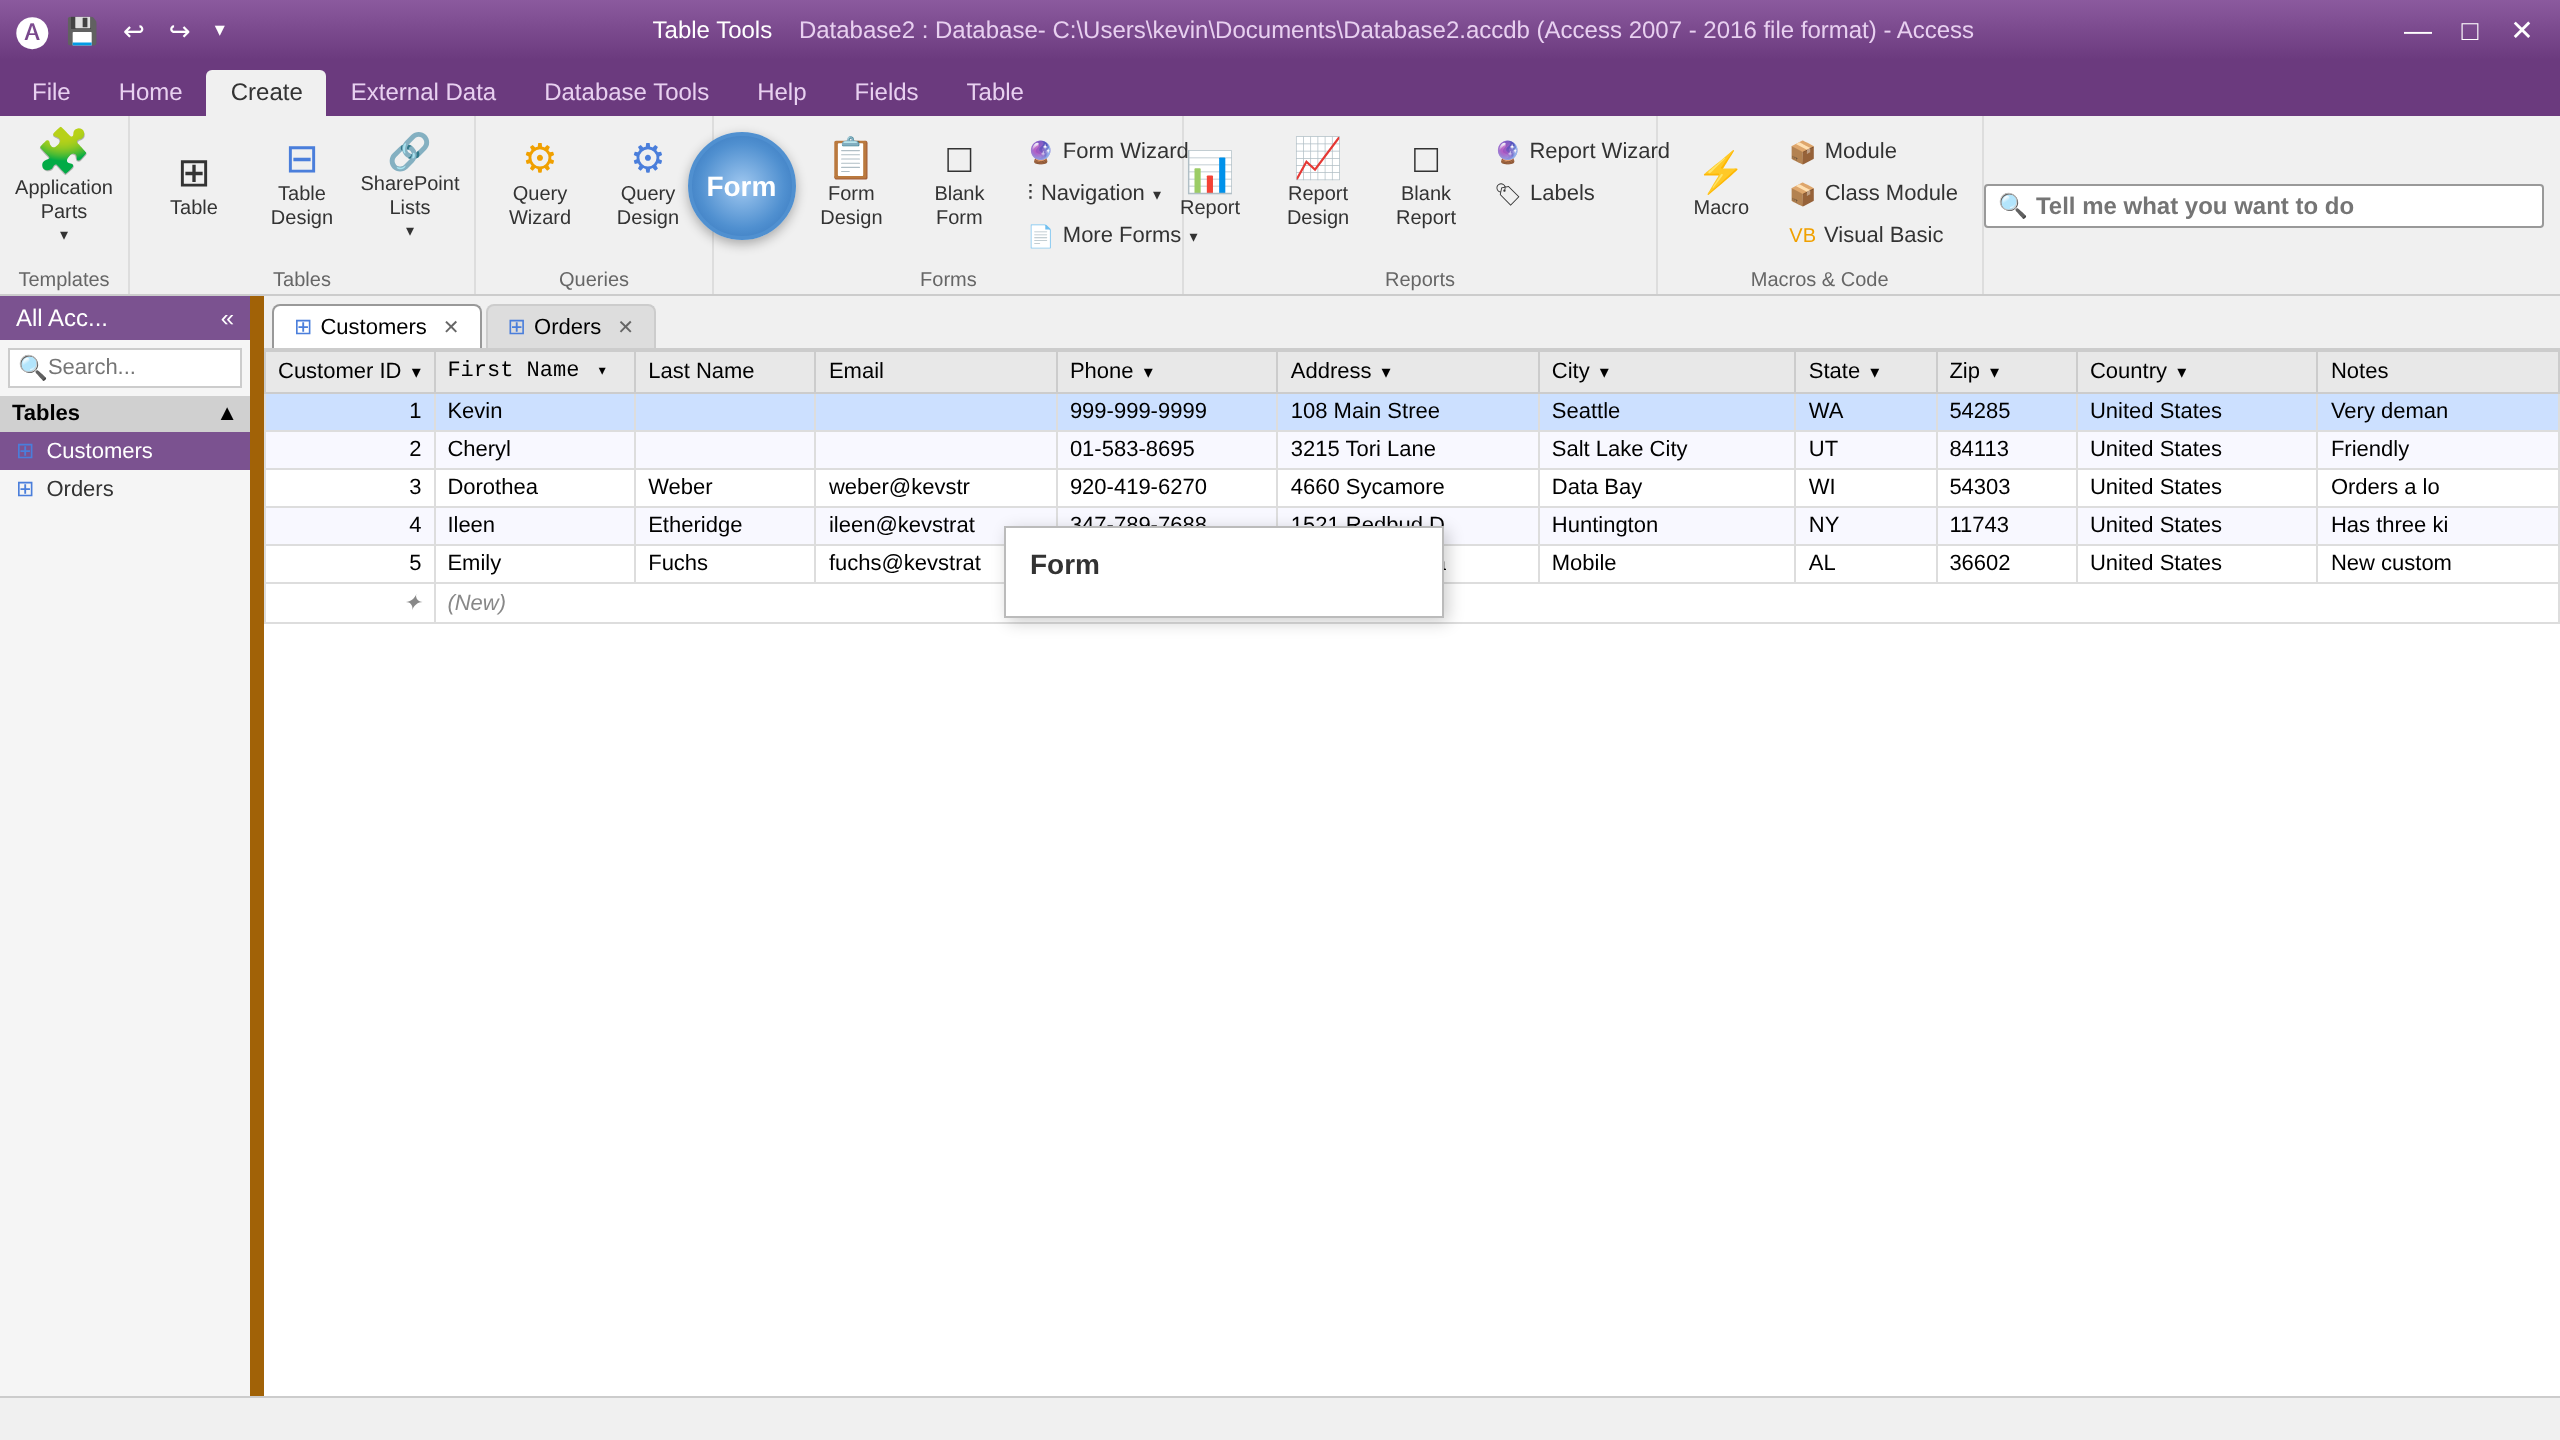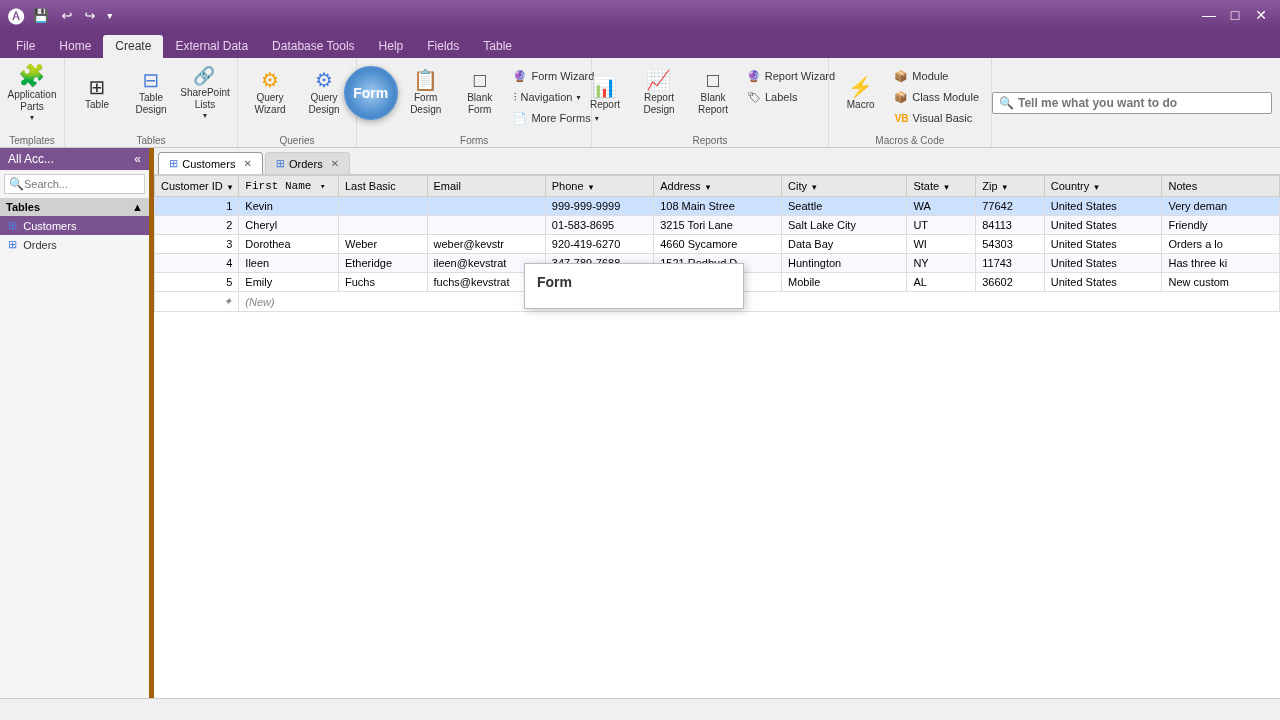--- a/index.html
+++ b/index.html
@@ -136,23 +136,23 @@
     }
 
     
     #main-layout {
       display: flex;
       height: calc(720px - 30px - 28px - 90px - 22px);
     }
 
     
     #nav-pane {
-      width: 154px;
+      width: 132px;
       background: #f5f5f5;
-      border-right: 5px solid #a16207;
+      border-right: 7px solid #a16207;
       display: flex;
       flex-direction: column;
     }
     #nav-header {
       display: flex;
       align-items: center;
       justify-content: space-between;
       background: #7b5290;
       color: white;
       padding: 4px 8px;
@@ -293,20 +293,25 @@
 <div id="title-bar">
   <div class="title-left">
 
     <span style="font-size:16px;">🅐</span>
 
     <span class="qa-icon">💾</span>
     <span class="qa-icon">↩</span>
     <span class="qa-icon">↪</span>
     <span class="qa-icon" style="font-size:10px;">▾</span>
   </div>
+  <div class="title-center">
+    <span style="color:white; font-weight:500;">Table Tools</span>
+    &nbsp;&nbsp;
+    <span>Database2 : Database- C:\Users\kevin\Documents\Database2.accdb (Access 2007 - 2016 file format)  -  Access</span>
+  </div>
   <div class="title-right">
     <button class="tb-btn">—</button>
     <button class="tb-btn">□</button>
     <button class="tb-btn">✕</button>
   </div>
 </div>
 
 <div id="ribbon-tabs">
   <div class="ribbon-tab">File</div>
   <div class="ribbon-tab">Home</div>
@@ -442,21 +447,21 @@
       <div class="ribbon-btn-col">
         <div class="ribbon-btn-small">
           <span>📦</span>
           <span>Module</span>
         </div>
         <div class="ribbon-btn-small">
           <span>📦</span>
           <span>Class Module</span>
         </div>
         <div class="ribbon-btn-small">
-          <span style="font-size:10px; font-weight:bold; color:#f0a000;">VB</span>
+          <span style="font-size:10px; font-weight:normal; color:#f0a000;">VB</span>
           <span>Visual Basic</span>
         </div>
       </div>
     </div>
     <div class="ribbon-group-label">Macros &amp; Code</div>
   </div>
 
 </div>
 
 <div id="main-layout">
@@ -505,21 +510,21 @@
           <tr>
             <th style="width:80px;">
               <span>Customer ID</span>
               <span class="sort-arrow">▾</span>
             </th>
             <th style="width:100px;font-family:Liberation Mono, monospace;">
               <span>First Name</span>
               <span class="sort-arrow">▾</span>
             </th>
             <th style="width:90px;">
-              <span>Last Basic</span>
+              <span>Last Name</span>
             </th>
             <th style="width:120px;">
               <span>Email</span>
             </th>
             <th style="width:110px;">
               <span>Phone</span>
               <span class="sort-arrow">▾</span>
             </th>
             <th style="width:130px;">
               <span>Address</span>
@@ -550,21 +555,21 @@
 
           <tr class="row-selected">
             <td class="id-col">1</td>
             <td style="font-weight:500;">Kevin</td>
             <td></td>
             <td></td>
             <td>999-999-9999</td>
             <td>108 Main Stree</td>
             <td>Seattle</td>
             <td>WA</td>
-            <td>77642</td>
+            <td>54285</td>
             <td>United States</td>
             <td>Very deman</td>
           </tr>
 
           <tr class="row-even">
             <td class="id-col">2</td>
             <td>Cheryl</td>
             <td></td>
             <td></td>
             <td>01-583-8695</td>

